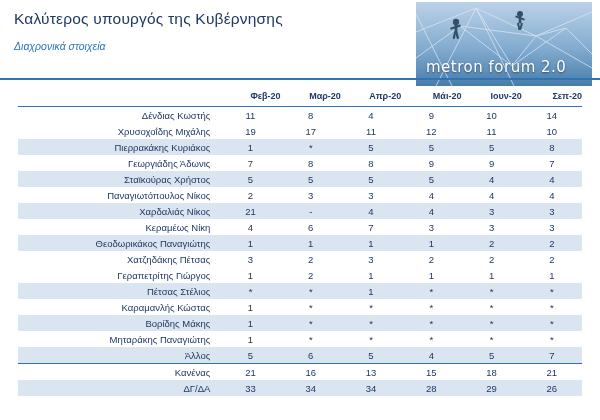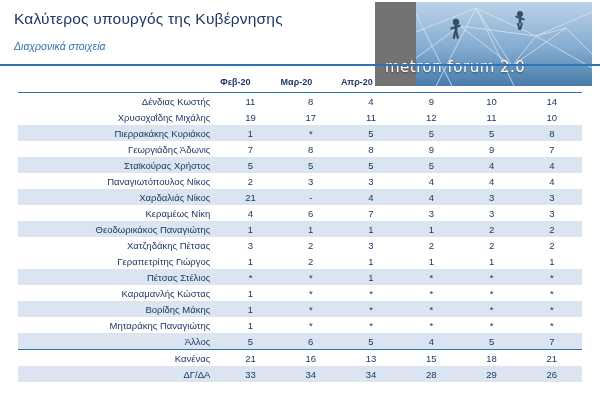--- a/index.html
+++ b/index.html
@@ -15,21 +15,21 @@
   }
   .page {
     position: relative;
     width: 600px;
     height: 420px;
     box-sizing: border-box;
   }
   
   .header {
     position: relative;
-    height: 66px;
+    height: 80px;
     padding: 10px 0 0 14px;
     box-sizing: border-box;
   }
   .title {
     font-size: 15.5px;
     color: #1f3864;
     font-weight: normal;
     letter-spacing: 0.2px;
   }
   .subtitle {
@@ -47,22 +47,21 @@
     background: #2e74b5;
   }
   
   .logo {
     position: absolute;
     right: 8px;
     top: 2px;
     width: 176px;
     height: 84px;
     overflow: hidden;
-    background: #737373;
-    padding-left: 41px;
+    background: #6d28d9;
   }
   .logo svg {
     display: block;
   }
   .logo-text {
     position: absolute;
     left: 10px;
     bottom: 10px;
     font-size: 15px;
     color: #ffffff;
@@ -80,21 +79,21 @@
     border-collapse: collapse;
     width: 564px;
     font-size: 9.5px;
     color: #1f3864;
   }
   thead th {
     font-size: 9px;
     font-weight: bold;
     color: #1f3864;
     padding: 3px 0 5px 0;
-    text-align: left;
+    text-align: right;
     border-bottom: 1.4px solid #2e74b5;
   }
   thead th.lbl {
     text-align: left;
     border-bottom: 1.4px solid #2e74b5;
   }
   tbody td {
     padding: 1.5px 0;
     text-align: center;
     height: 13px;

